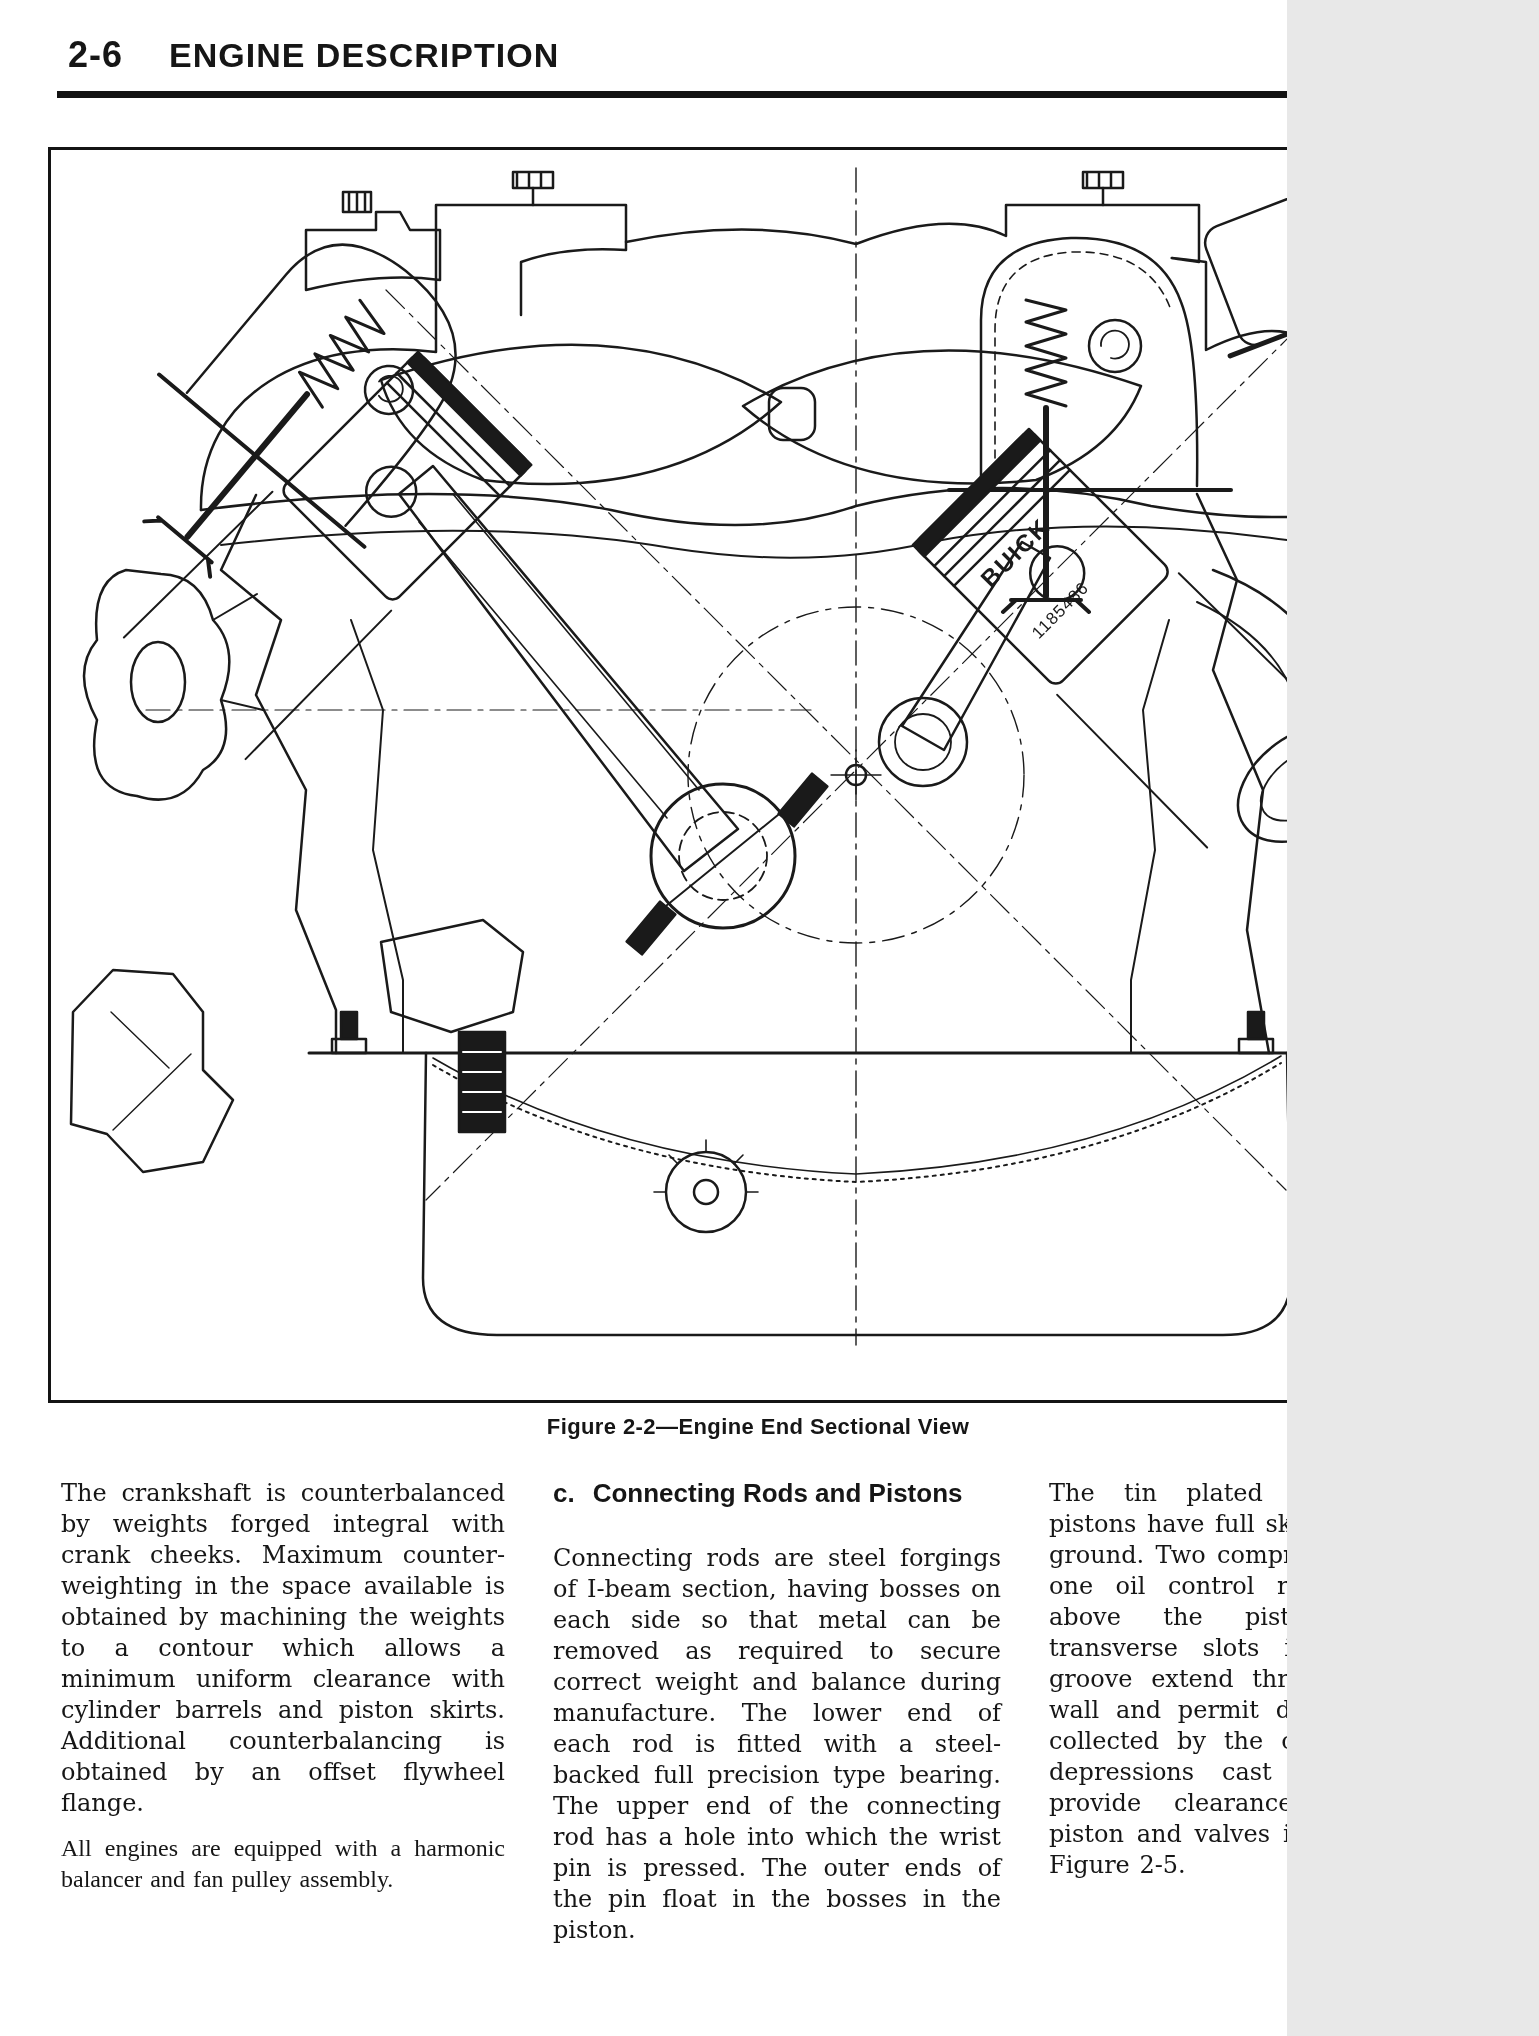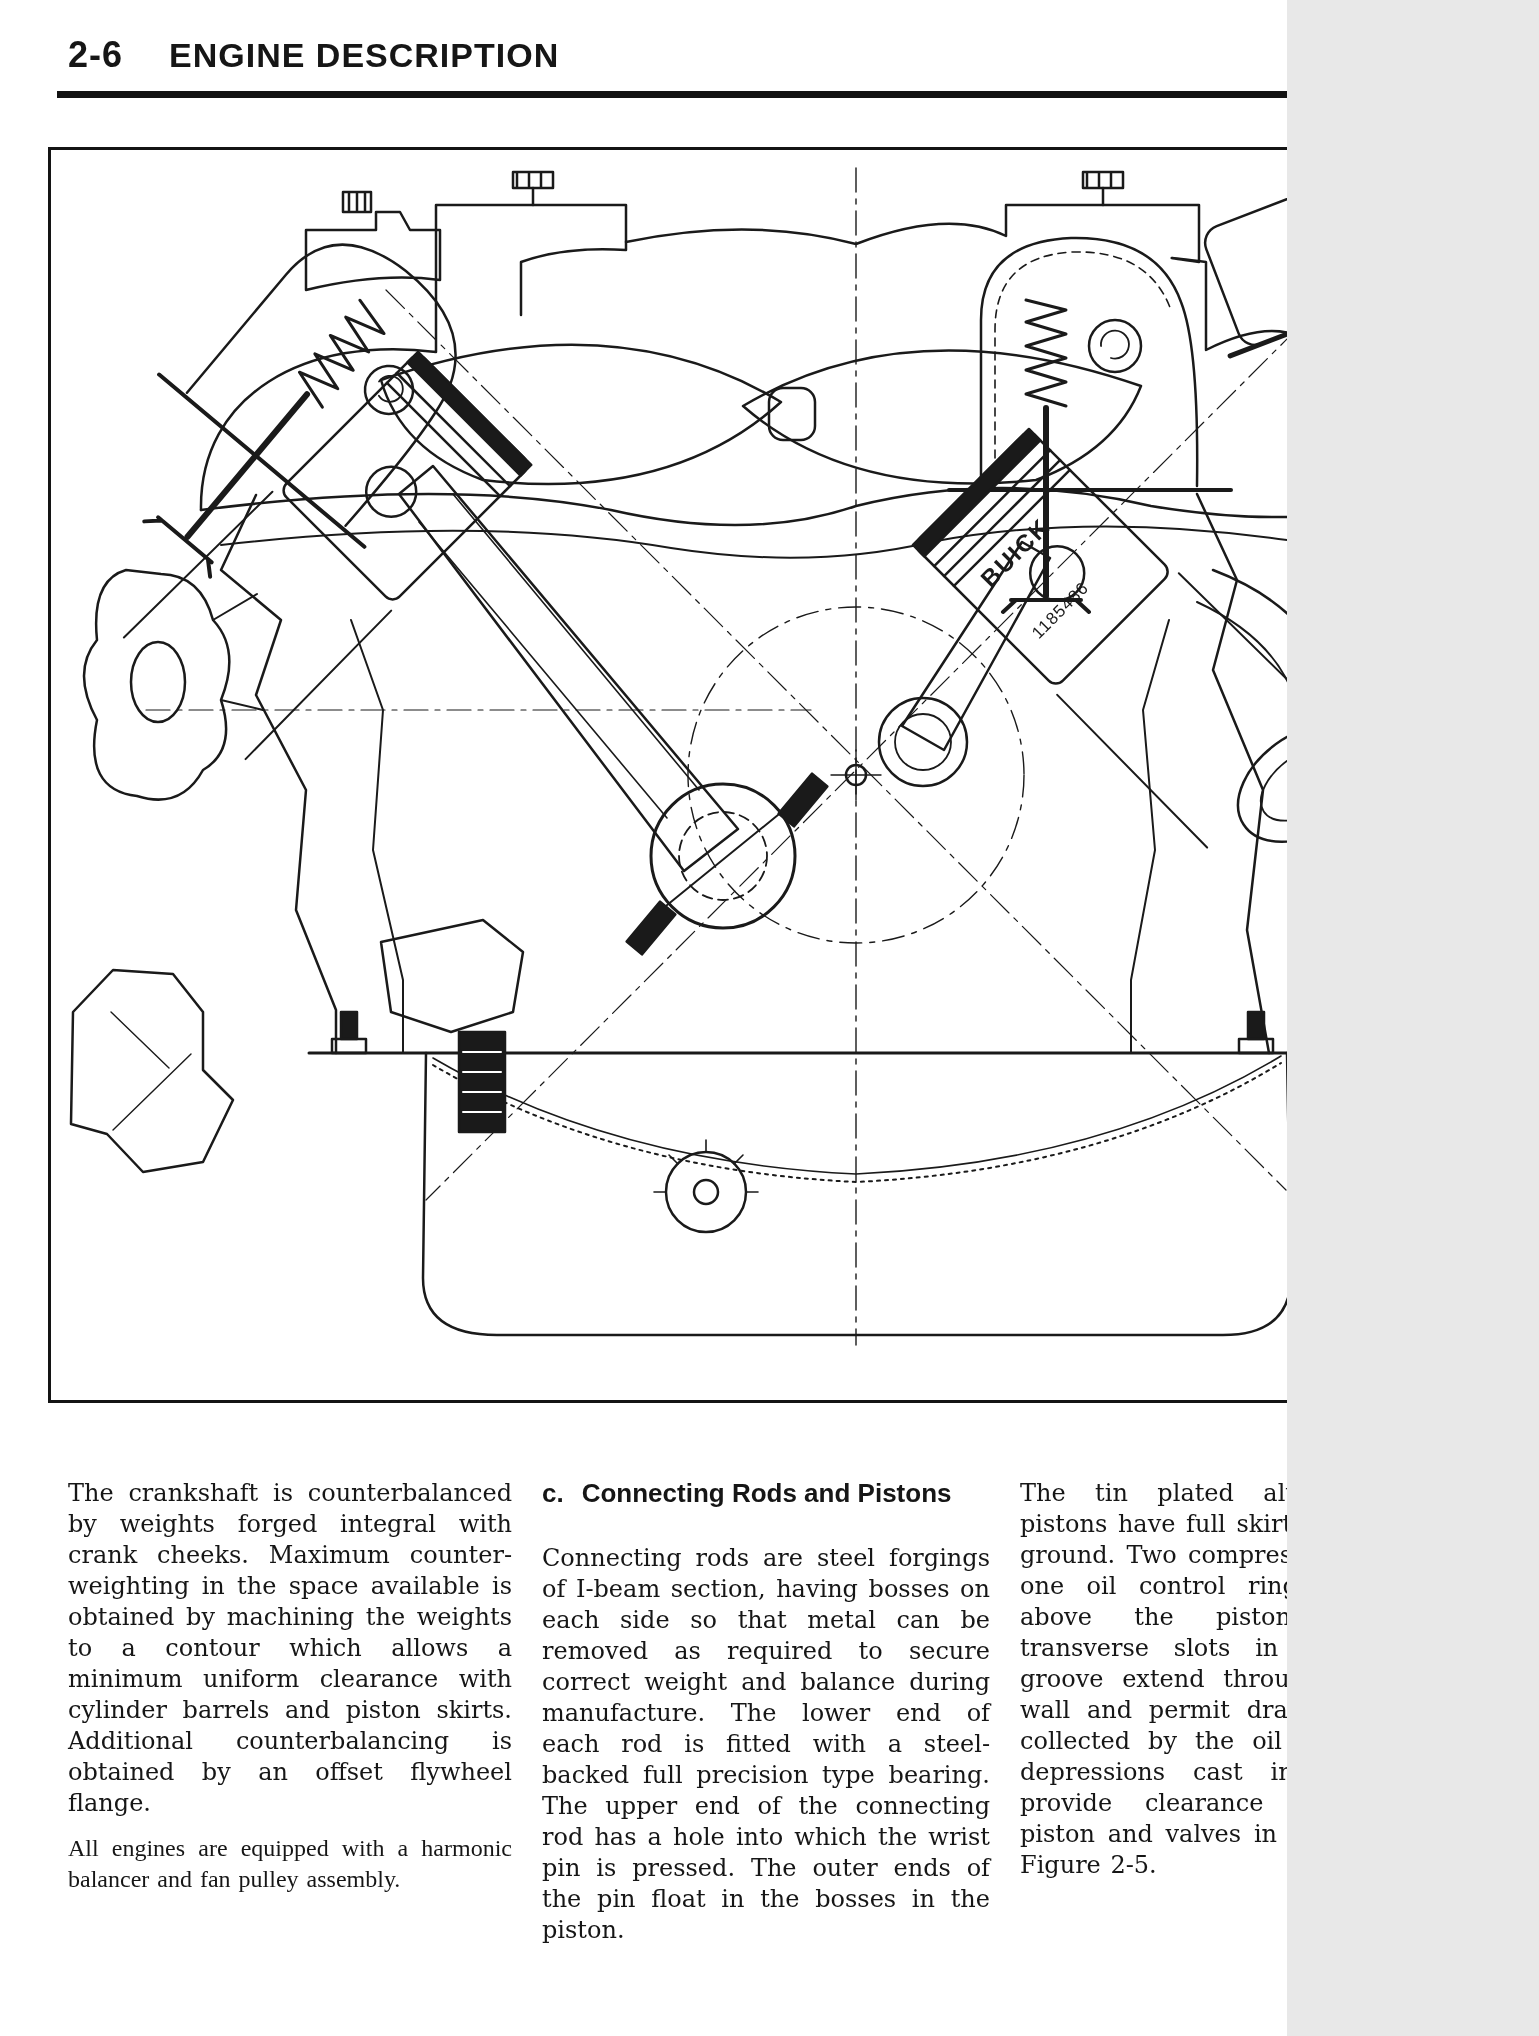--- a/index.html
+++ b/index.html
@@ -11,22 +11,22 @@
   .hdr .sect{font-size:34px;font-weight:bold;margin-left:46px;letter-spacing:1px;}
   .hdr .right{font-size:30px;font-weight:bold;margin-left:auto;letter-spacing:1px;text-align:center;}
   .hdr-rule{position:absolute;left:57px;top:91px;width:1413px;height:7px;background:#121212;}
   
   .figure-box{position:absolute;left:48px;top:147px;width:1420px;height:1256px;
               border:3px solid #141414;box-sizing:border-box;background:#fff;}
   .figure-box svg{display:block;width:100%;height:100%;}
   .caption{position:absolute;left:48px;top:1414px;width:1420px;text-align:center;
            font-size:22px;letter-spacing:0.4px;font-weight:bold;}
   
-  .cols{position:absolute;left:68px;top:1478px;width:1406px;display:grid;
-        grid-template-columns:444px 448px 452px;column-gap:30px;}
+  .cols{position:absolute;left:61px;top:1478px;width:1406px;display:grid;
+        grid-template-columns:444px 448px 452px;column-gap:48px;}
   .body-text{font-family:"DejaVu Serif","Liberation Serif",serif;font-size:24px;
              line-height:31px;text-align:justify;word-spacing:2px;hyphens:none;}
   .body-text p{margin:0;}
   .body-text p + p{margin-top:14px;font-family:Liberation Serif, serif;}
   .col-heading{font-size:26px;font-weight:bold;margin:0 0 35px 0;
                font-family:"Liberation Sans",sans-serif;line-height:30px;}
   .col-heading .hl{margin-right:18px;}
 </style>
 </head>
 <body>
@@ -178,20 +178,21 @@
         <path d="M1330 470 q40 18 60 55 M1345 440 q35 14 62 48" stroke-width="1.6"></path>
       </g>
 
       <g transform="translate(985,402) rotate(-45)" fill="#1a1a1a" stroke="none" font-family="Liberation Sans, sans-serif">
         <text x="-58" y="-6" font-size="24" font-weight="bold" letter-spacing="2">BUICK</text>
         <text x="-60" y="64" font-size="17" letter-spacing="1">1185486</text>
       </g>
     </svg>
   </div>
 
+  <div class="caption">Figure 2-2—Engine End Sectional View</div>
 
   <div class="cols">
     <div class="body-text">
       <p>The crankshaft is counterbalanced by weights forged integral with crank cheeks. Maximum counter-weighting in the space available is obtained by machining the weights to a contour which allows a minimum uniform clearance with cylinder barrels and piston skirts. Additional counterbalancing is obtained by an offset flywheel flange.</p>
       <p>All engines are equipped with a harmonic balancer and fan pulley assembly.</p>
     </div>
     <div>
       <h3 class="col-heading"><span class="hl">c.</span><span>Connecting Rods and Pistons</span></h3>
       <div class="body-text">
         <p>Connecting rods are steel forgings of I-beam section, having bosses on each side so that metal can be removed as required to secure correct weight and balance during manufacture. The lower end of each rod is fitted with a steel-backed full precision type bearing. The upper end of the connecting rod has a hole into which the wrist pin is pressed. The outer ends of the pin float in the bosses in the piston.</p>

